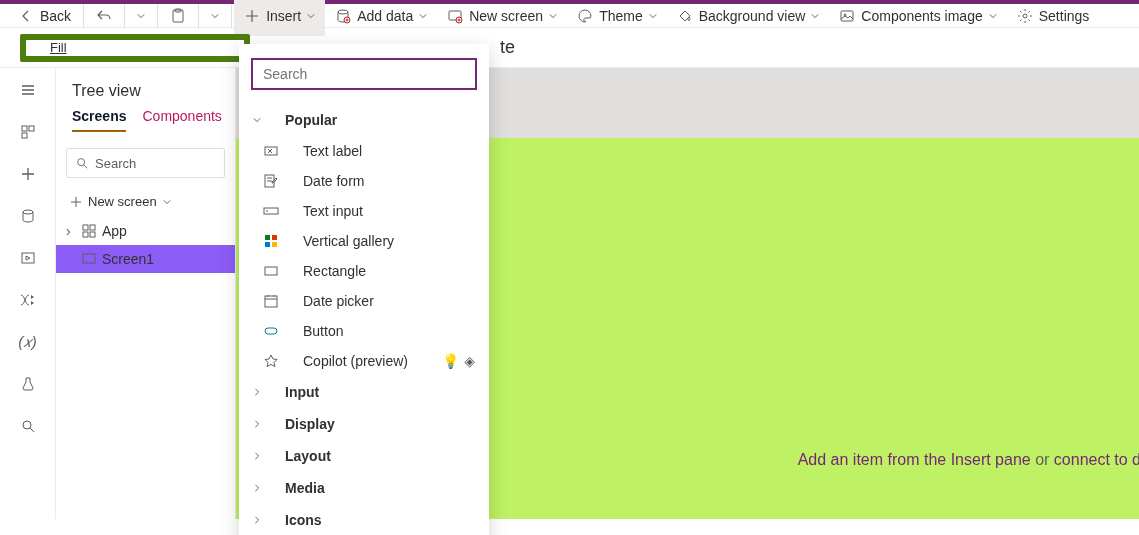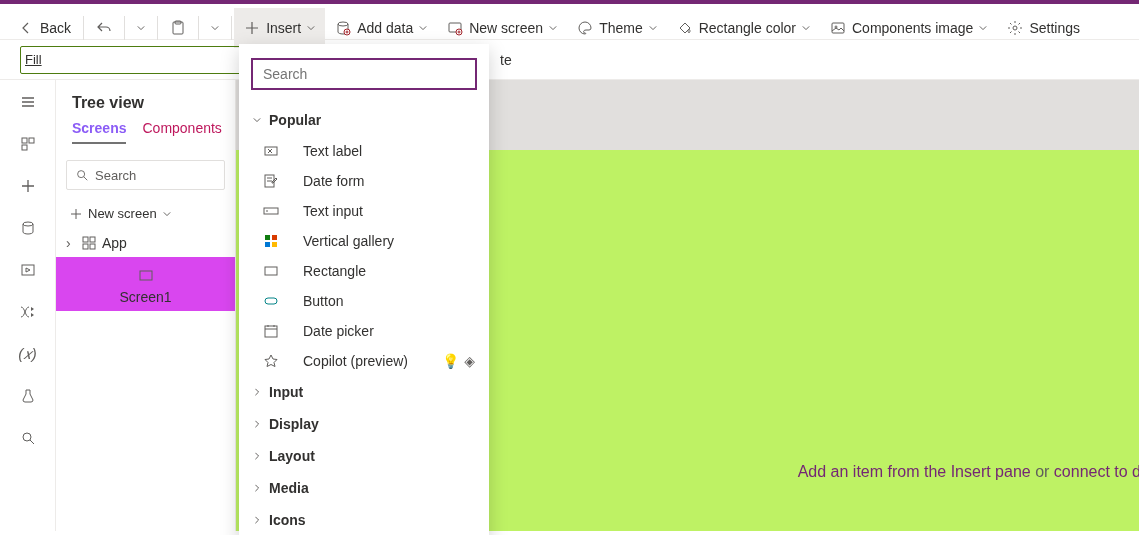--- a/index.html
+++ b/index.html
@@ -1,51 +1,51 @@
 <!DOCTYPE html>
 <html><head>
 <meta charset="utf-8">
 <style>
 * { box-sizing: border-box; margin: 0; padding: 0; font-family: "Segoe UI", Arial, sans-serif; }
 body { width: 1139px; height: 535px; background: #fff; overflow: hidden; font-size: 13px; color: #323130; position: relative; }
 .purple-bar { height: 4px; background: #742774; }
-.toolbar { height: 24px; border-bottom: 1px solid #edebe9; display: flex; align-items: center; padding: 0 8px; gap: 0; margin-top: 12px; }
+.toolbar { height: 24px; border-bottom: 1px solid #edebe9; display: flex; align-items: center; padding: 0 8px; gap: 0; }
 .tb-item { display: flex; align-items: center; height: 40px; padding: 0 10px; gap: 6px; cursor: pointer; font-size: 14px; color: #323130; }
 .tb-item.active { background: #edebe9; }
 .tb-sep { width: 1px; height: 24px; background: #e1dfdd; margin: 0 2px; }
 .chev { width: 8px; height: 8px; }
 .icon16 { width: 16px; height: 16px; flex-shrink: 0; }
 .formula-bar { height: 40px; border-bottom: 1px solid #edebe9; display: flex; align-items: center; }
-.fx-prop { width: 230px; height: 28px; margin-left: 20px; border: 1px solid #4d7c0f; border-radius: 2px; padding: 0 4px; display: flex; align-items: center; font-size: 13px; text-decoration: underline; }
+.fx-prop { width: 230px; height: 28px; margin-left: 20px; border: 6px solid #4d7c0f; border-radius: 2px; padding: 0 24px; display: flex; align-items: center; font-size: 13px; text-decoration: underline; }
 .main { display: flex; height: calc(535px - 4px - 40px - 40px); }
 .rail { width: 56px; border-right: 1px solid #edebe9; display: flex; flex-direction: column; align-items: center; padding-top: 12px; gap: 22px; }
 .rail-item { width: 20px; height: 20px; cursor: pointer; display:flex; align-items:center; justify-content:center; color:#605e5c; }
 .tree { width: 180px; border-right: 1px solid #edebe9; padding: 0; }
-.tree-header { padding: 14px 16px 8px; font-size: 16px; font-weight: 700; }
+.tree-header { padding: 14px 16px 8px; font-size: 16px; font-weight: 400; }
 .tree-tabs { display: flex; gap: 16px; padding: 0 16px 8px; font-size: 14px; }
 .tree-tab { cursor: pointer; padding-bottom: 6px; }
-.tree-tab.active { border-bottom: 2px solid #737373; font-weight: 600; color: #8b5cf6; }
+.tree-tab.active { border-bottom: 2px solid #a16207; font-weight: 600; color: #0f172a; }
 .tree-tab.inactive { color: #be185d; }
 .tree-search { margin: 8px 10px; border: 1px solid #e1dfdd; border-radius: 2px; height: 30px; display: flex; align-items: center; padding: 0 8px; gap: 6px; color: #605e5c; font-size: 13px; }
 .tree-newscreen { padding: 8px 14px; display: flex; align-items: center; gap: 6px; font-size: 13px; color: #323130; cursor: pointer; }
 .tree-node { padding: 6px 10px; display: flex; align-items: center; gap: 6px; font-size: 14px; cursor: pointer; }
-.tree-node.selected { background: #d946ef; flex-direction: column; }
+.tree-node.selected { background: #8b5cf6; }
 .tree-node .expand { width: 10px; color: #605e5c; }
 .canvas { flex: 1; background: #bef264; position: relative; }
 .canvas-gray { position:absolute; top:0; left:0; right:0; height:70px; background:#e1dfdd; }
 .canvas-hint { position: absolute; bottom: 50px; right: -2px; font-size: 16px; color: #605e5c; white-space: nowrap; }
 .canvas-hint a { color: #742774; text-decoration: none; }
 .insert-dropdown { position: absolute; top: 44px; left: 239px; width: 250px; background: #fff; box-shadow: 0 6px 18px rgba(0,0,0,0.18); z-index: 10; padding-bottom: 10px; }
 .ins-search { margin: 14px 12px; border: 2px solid #742774; height: 32px; }
 .ins-search input { width: 100%; height: 100%; border: none; padding: 0 10px; outline: none; font-size: 14px; color: #605e5c; }
-.ins-section { padding: 8px 14px; display: flex; align-items: center; gap: 8px; font-size: 14px; font-weight: 600; cursor: pointer; }
+.ins-section { padding: 8px 14px; display: flex; align-items: center; gap: 24px; font-size: 14px; font-weight: 600; cursor: pointer; }
 .ins-item { padding: 7px 14px 7px 24px; display: flex; align-items: center; gap: 24px; font-size: 14px; cursor: pointer; }
 .ins-item .trailing { margin-left: auto; display:flex; gap:4px; color:#605e5c; }
 .highlight-box { position: absolute; border: 3px solid #e81123; border-radius: 4px; pointer-events: none; }
-.fx-val { margin-left: 250px; font-size: 14px; color: #323130; }
+.fx-val { margin-left: 250px; font-size: 18px; color: #323130; }
 svg { display:block; }
 </style>
 </head>
 <body>
 
 <div class="purple-bar"></div>
 
 <div class="toolbar">
   <div class="tb-item">
     <span>
@@ -145,21 +145,21 @@
           <path d="M1 3l4 4 4-4" stroke="#605e5c" stroke-width="1.2" fill="none"></path>
         </svg>
       </span>
   </div>
   <div class="tb-item">
     <span>
         <svg class="icon16" viewBox="0 0 16 16">
           <path d="M3 8l5-5 5 5-5 5-5-5zM13 11c0 1-1 2-1 2s-1-1-1-2 1-2 1-2 1 1 1 2z" stroke="#605e5c" fill="none"></path>
         </svg>
       </span>
-    <span>Rectangle color</span>
+    <span>Background view</span>
     <span>
         <svg class="chev" viewBox="0 0 10 10">
           <path d="M1 3l4 4 4-4" stroke="#605e5c" stroke-width="1.2" fill="none"></path>
         </svg>
       </span>
   </div>
   <div class="tb-item">
     <span>
         <svg class="icon16" viewBox="0 0 16 16">
           <rect x="2" y="3" width="12" height="10" rx="1" stroke="#605e5c" fill="none"></rect>
@@ -356,33 +356,33 @@
     <span>
         <svg width="16" height="16" viewBox="0 0 16 16">
           <rect x="2" y="4" width="12" height="8" stroke="#605e5c" fill="none"></rect>
         </svg>
       </span>
     <span>Rectangle</span>
   </div>
   <div class="ins-item">
     <span>
         <svg width="16" height="16" viewBox="0 0 16 16">
-          <rect x="2" y="5" width="12" height="6" rx="3" stroke="#038387" fill="none"></rect>
-        </svg>
-      </span>
-    <span>Button</span>
-  </div>
-  <div class="ins-item">
-    <span>
-        <svg width="16" height="16" viewBox="0 0 16 16">
           <rect x="2" y="3" width="12" height="11" stroke="#605e5c" fill="none"></rect>
           <path d="M2 6h12M5 2v2M11 2v2" stroke="#605e5c"></path>
         </svg>
       </span>
     <span>Date picker</span>
+  </div>
+  <div class="ins-item">
+    <span>
+        <svg width="16" height="16" viewBox="0 0 16 16">
+          <rect x="2" y="5" width="12" height="6" rx="3" stroke="#038387" fill="none"></rect>
+        </svg>
+      </span>
+    <span>Button</span>
   </div>
   <div class="ins-item">
     <span>
         <svg width="16" height="16" viewBox="0 0 16 16">
           <path d="M8 2l2 4 4 .5-3 3 1 4-4-2-4 2 1-4-3-3 4-.5z" stroke="#605e5c" fill="none"></path>
         </svg>
       </span>
     <span>Copilot (preview)</span>
     <span class="trailing">
       <span>💡</span>

